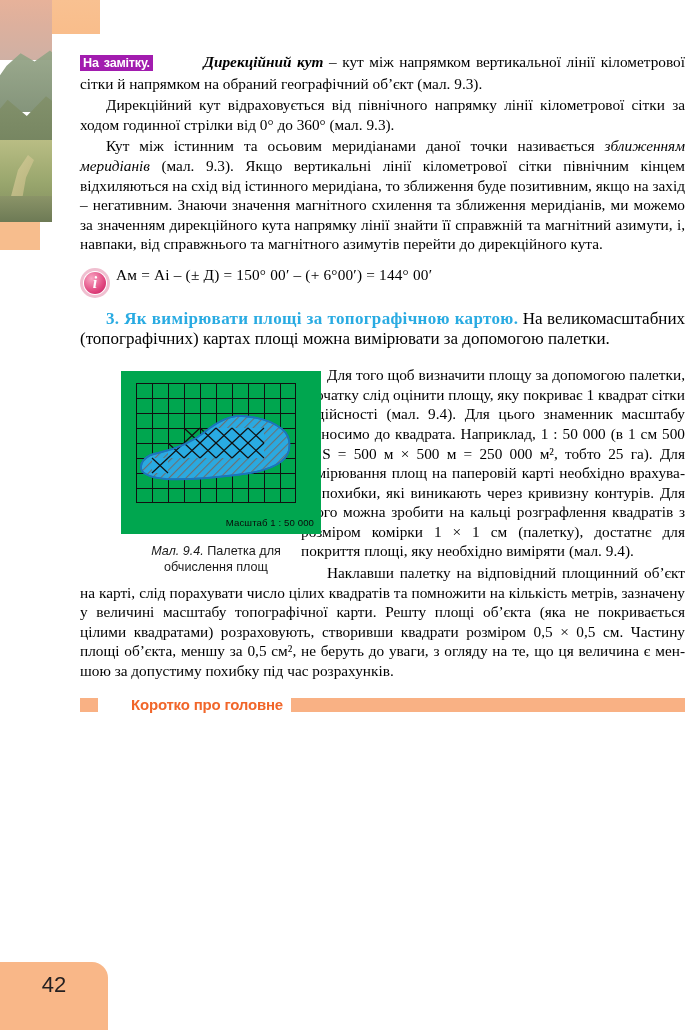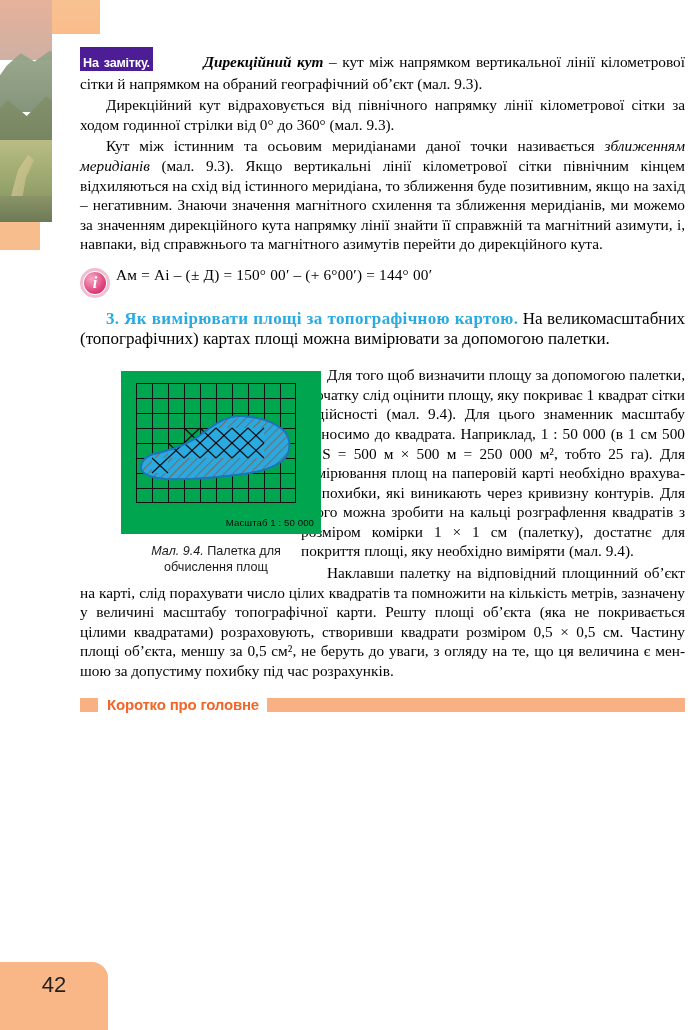--- a/index.html
+++ b/index.html
@@ -87,26 +87,26 @@
     margin: 0 0 2px 0;
     font-size: 15.3px;
     line-height: 19.6px;
     text-align: justify;
     text-indent: 26px;
     color: #000;
     hyphens: manual;
   }
   p.body.noind { text-indent: 0; }
   .note-tag {
-    background: #4c1d95;
+    background: #a21caf;
     color: #ffffff;
     font-family: "Liberation Sans", sans-serif;
     font-weight: bold;
     font-size: 12.6px;
-    padding: 9px 3px 1px 3px;
+    padding: 1px 3px 1px 3px;
     letter-spacing: -0.2px;
     white-space: nowrap;
   }
   .term { font-style: italic; font-weight: bold; margin-left: 45px; }
   .it { font-style: italic; }
 
   
   .callout {
     position: relative;
     margin: 10px 0 0 0;
@@ -241,20 +241,21 @@
     width: 18px; height: 14px; background: #f9b184; flex: 0 0 auto;
   }
   .summary-bar .label {
     font-family: "Liberation Sans", sans-serif;
     font-weight: bold;
     font-size: 15px;
     color: #f1662a;
     letter-spacing: -0.2px;
     padding: 0 8px 0 9px;
     white-space: nowrap;
+    margin-left: 24px;
   }
   .summary-bar .bar-right {
     height: 14px; background: #f9b184; flex: 1 1 auto;
   }
   .summary-body {
     margin-top: 12px;
   }
 </style>
 </head>
 <body>

